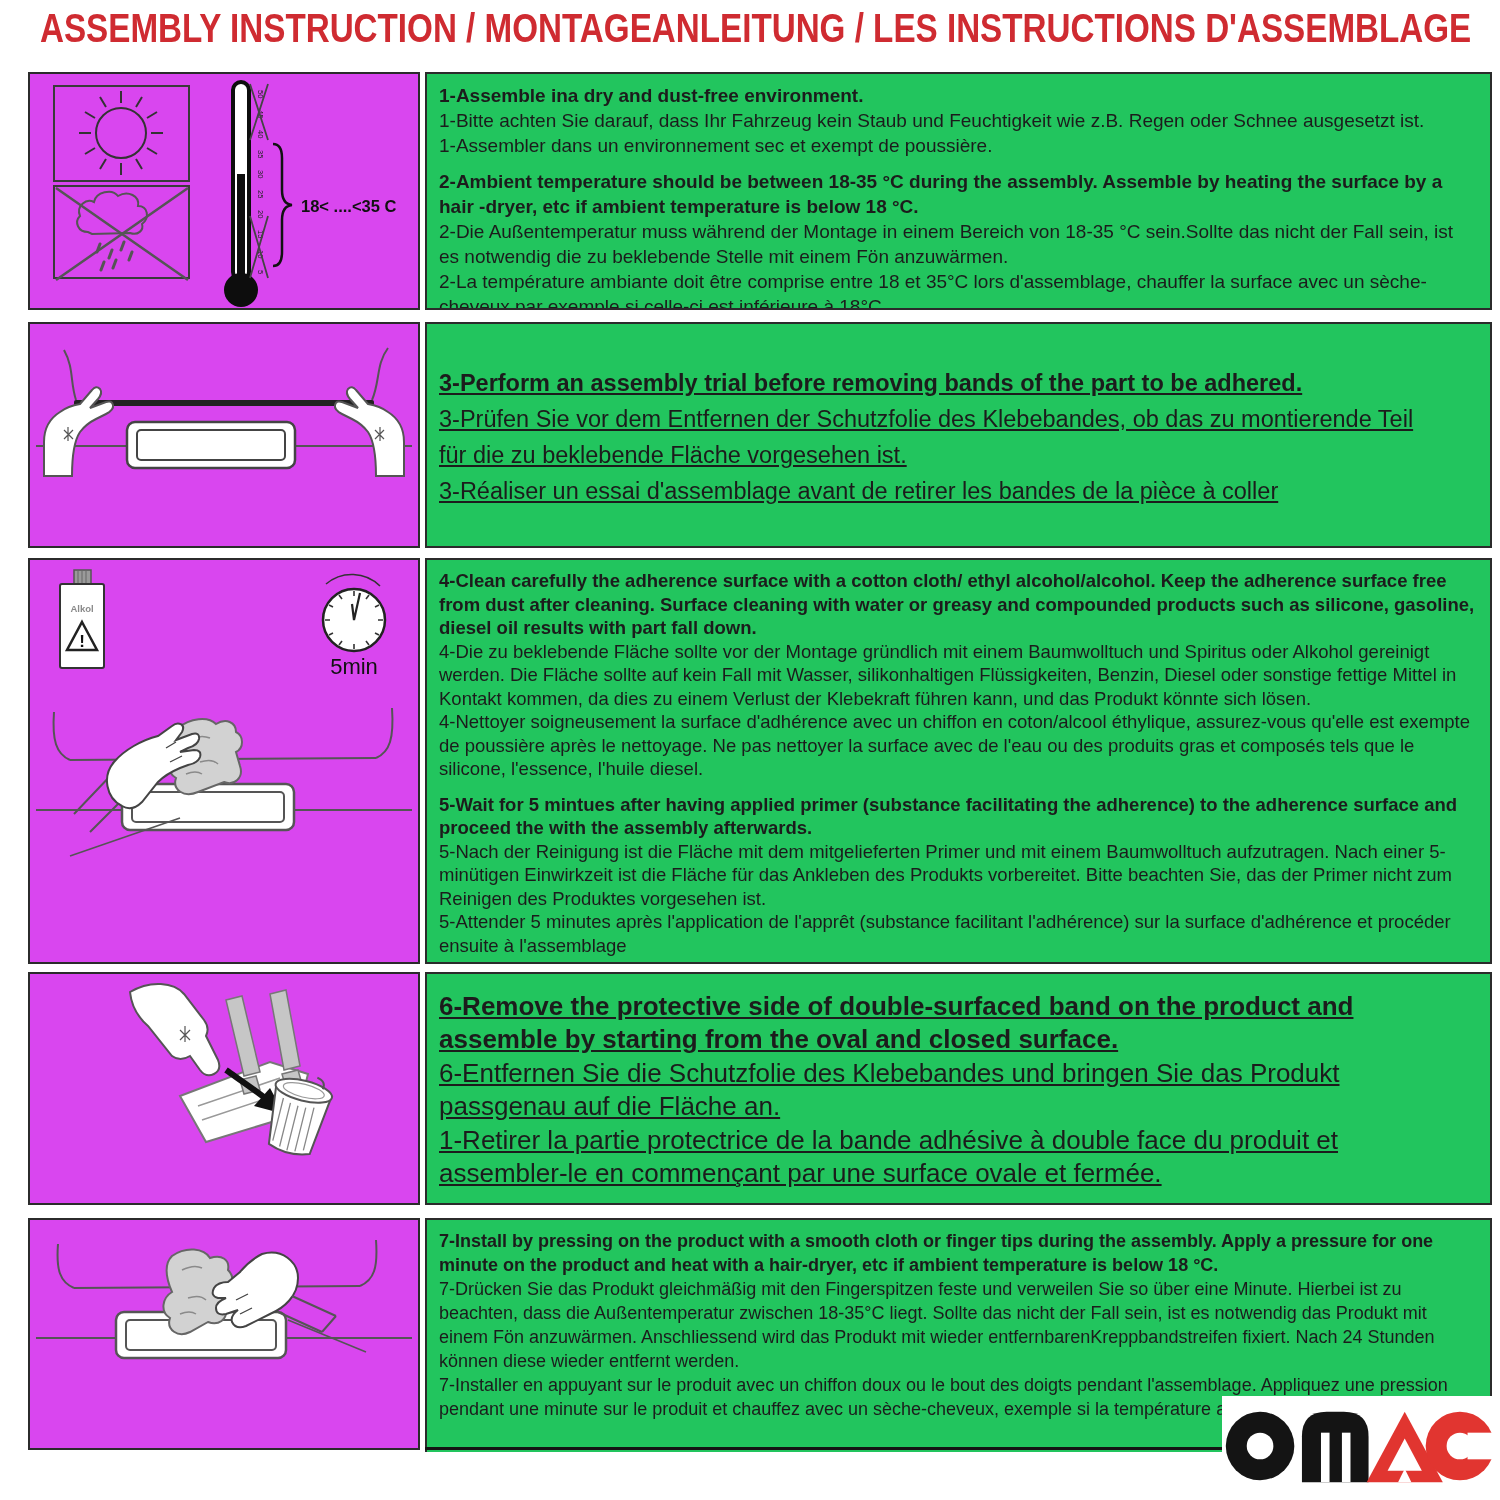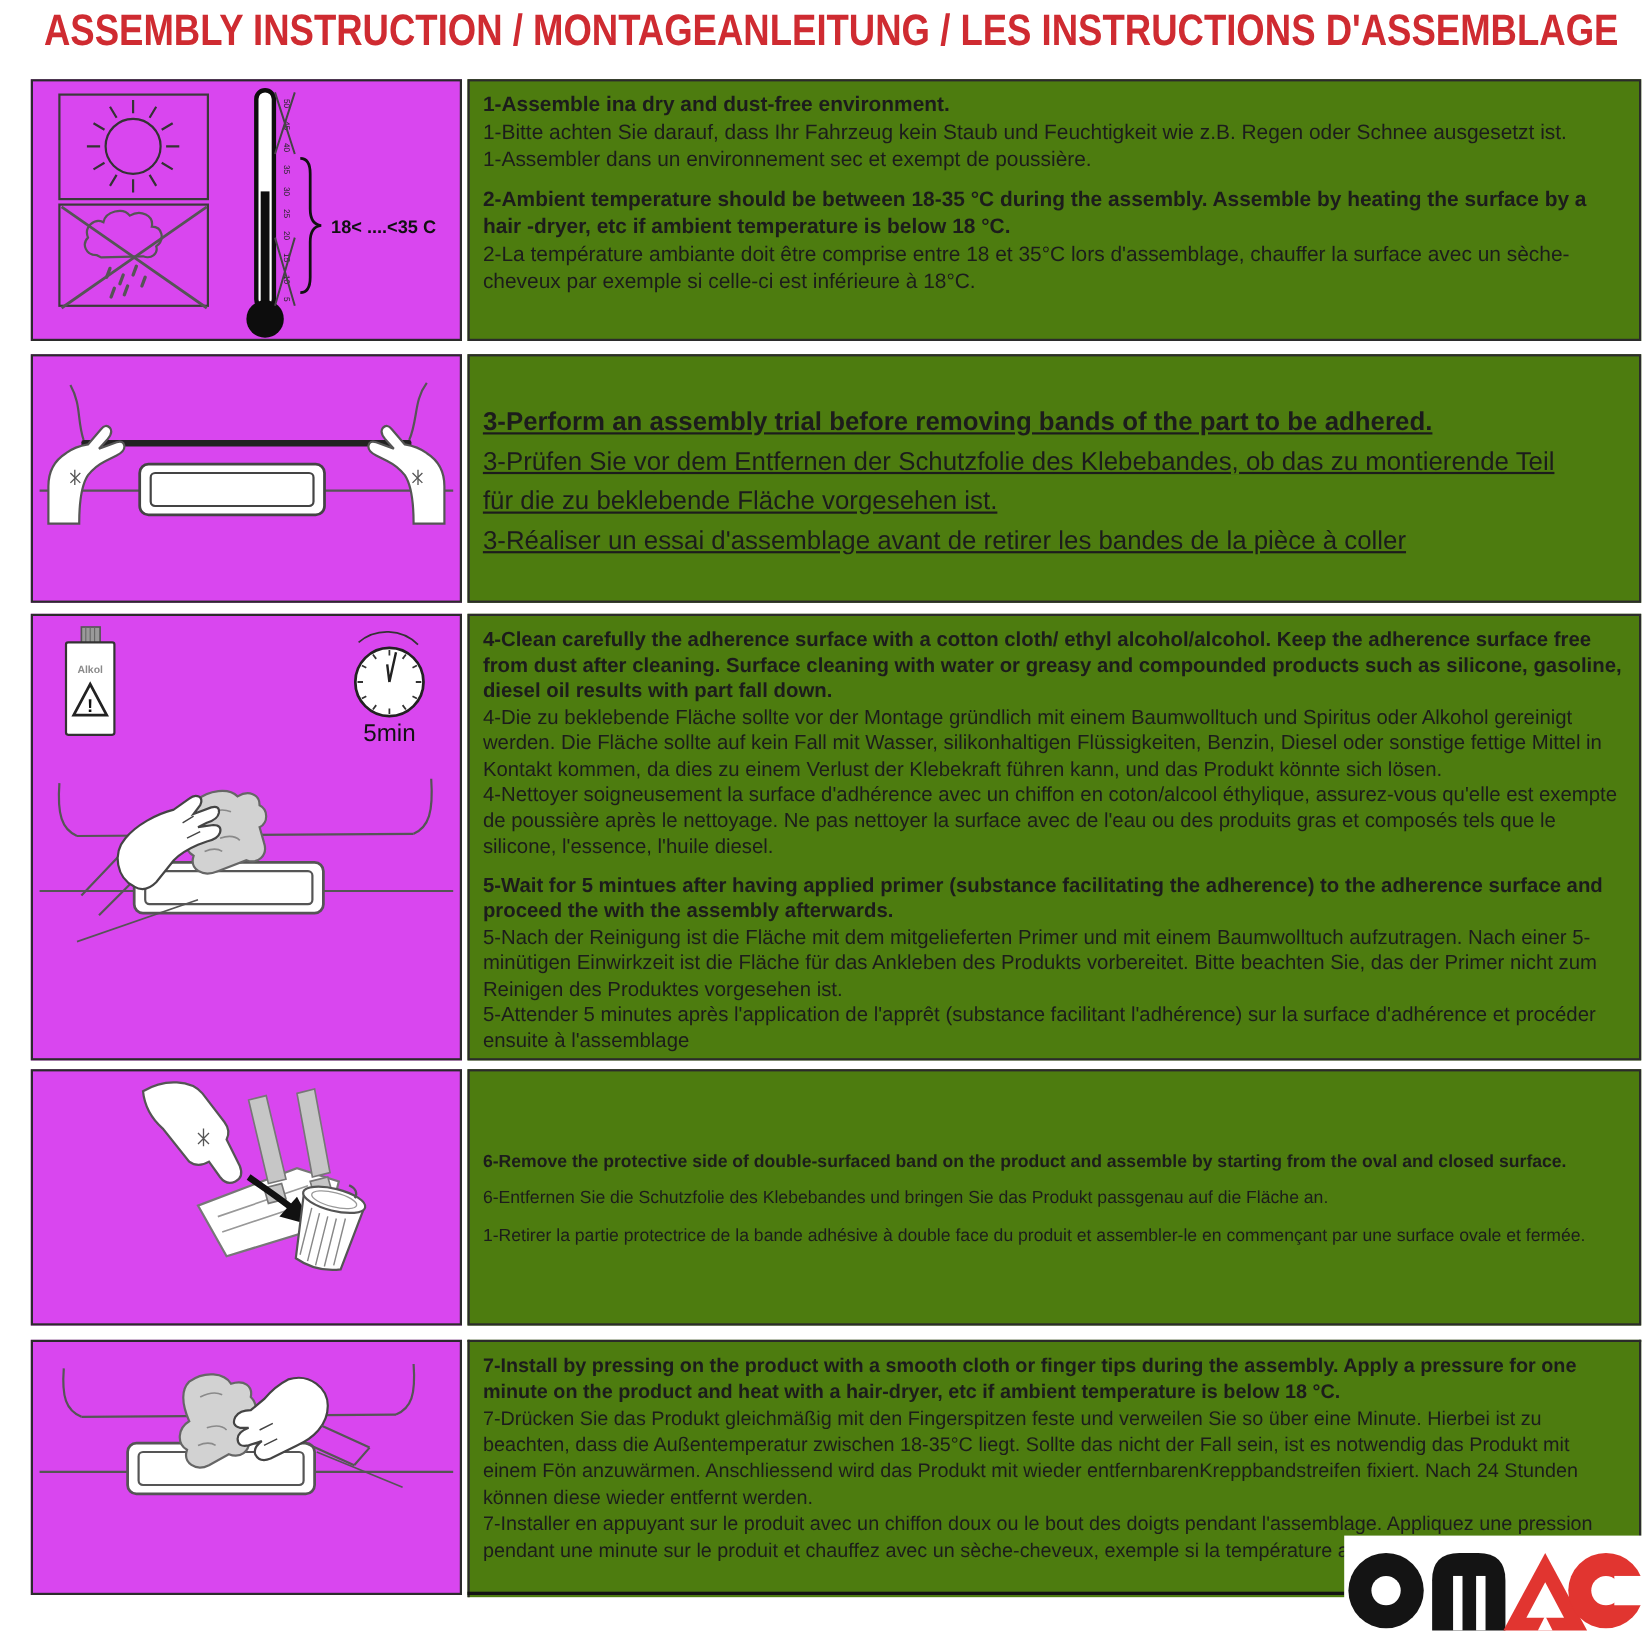--- a/index.html
+++ b/index.html
@@ -1,39 +1,39 @@
 <!DOCTYPE html>
 <html><head>
 <meta charset="utf-8">
 <style>
   html,body{margin:0;padding:0;background:#fff;}
   body{width:1500px;height:1500px;position:relative;font-family:"Liberation Sans",sans-serif;color:#1c1c1c;overflow:hidden;}
   .page-title{position:absolute;left:40px;top:6px;font-size:40px;font-weight:bold;color:#cf2b31;
     white-space:nowrap;transform:scaleX(0.83);transform-origin:left top;letter-spacing:0;}
   .img-box{position:absolute;left:28px;width:392px;border:2px solid #2b2b2b;background:#d946ef;box-sizing:border-box;}
-  .txt-box{position:absolute;left:425px;width:1067px;border:2px solid #2b2b2b;background:#4d7c0f;box-sizing:border-box;
+  .txt-box{position:absolute;left:425px;width:1067px;border:2px solid #2b2b2b;background:#22c55e;box-sizing:border-box;
     padding:9px 14px 6px 12px;overflow:hidden;}
   .txt-box p{margin:0;}
   .b{font-weight:bold;}
   
   .r1{top:72px;height:238px;}
   .r2{top:322px;height:226px;}
   .r3{top:558px;height:406px;}
   .r4{top:972px;height:233px;}
   .r5{top:1218px;height:234px;}
   .txt-box.r5{border-bottom:none;}
   
   .t-sm{font-size:19px;line-height:25px;}
   .t-sm .gap{margin-top:11px;}
   .t-xs{font-size:18.5px;line-height:23.5px;}
   .t-xs .gap{margin-top:12px;}
   .t-xxs{font-size:18px;line-height:24px;}
   .t-lg{font-size:23.5px;line-height:36px;display:flex;flex-direction:column;justify-content:center;text-decoration:underline;}
   .t-lg p{max-width:990px;}
-  .t-md{font-size:16px;line-height:33.5px;display:flex;flex-direction:column;justify-content:center;}
+  .t-md{font-size:26px;line-height:33.5px;display:flex;flex-direction:column;justify-content:center;text-decoration:underline;}
   .t-md p{max-width:1010px;}
   svg{display:block;}
   .bottom-rule{position:absolute;left:425px;top:1447px;width:797px;height:3px;background:#141414;}
   .logo-wrap{position:absolute;left:1222px;top:1396px;width:276px;height:100px;background:#fff;}
 </style>
 </head>
 <body>
 
 <div class="page-title">ASSEMBLY INSTRUCTION / MONTAGEANLEITUNG / LES INSTRUCTIONS D'ASSEMBLAGE</div>
 
@@ -75,20 +75,21 @@
     </g>
     <path d="M243,70 Q252,70 252,84 L252,116 Q252,130 262,131 Q252,132 252,146 L252,178 Q252,192 243,192" fill="none" stroke="#111" stroke-width="2.5"></path>
     <text x="271" y="138" font-size="16.5" font-weight="bold" fill="#111">18&lt; ....&lt;35 C</text>
   </svg>
 </div>
 <div class="txt-box r1 t-sm">
   <p class="b">1-Assemble ina dry and dust-free environment.</p>
   <p>1-Bitte achten Sie darauf, dass Ihr Fahrzeug kein Staub und Feuchtigkeit wie z.B. Regen oder Schnee ausgesetzt ist.</p>
   <p>1-Assembler dans un environnement sec et exempt de poussière.</p>
   <p class="b gap">2-Ambient temperature should be between 18-35 °C  during the assembly. Assemble by heating the surface by a hair -dryer, etc if ambient temperature is below 18 °C.</p>
+  <p>2-Die Außentemperatur muss während der Montage in einem Bereich von 18-35 °C  sein.Sollte das nicht der Fall sein, ist es notwendig die zu beklebende Stelle mit einem Fön anzuwärmen.</p>
   <p>2-La température ambiante doit être comprise entre 18 et 35°C lors d'assemblage, chauffer la surface avec un sèche-cheveux par exemple si celle-ci est inférieure à 18°C.</p>
 </div>
 
 <div class="img-box r2">
   <svg width="388" height="222" viewBox="0 0 388 222">
     <line x1="6" y1="122" x2="382" y2="122" stroke="#555" stroke-width="2"></line>
     <g>
       <rect x="97" y="98" width="168" height="46" rx="8" fill="#fff" stroke="#444" stroke-width="2.5"></rect>
       <rect x="107" y="106" width="148" height="30" rx="4" fill="#fff" stroke="#444" stroke-width="2"></rect>
     </g>

